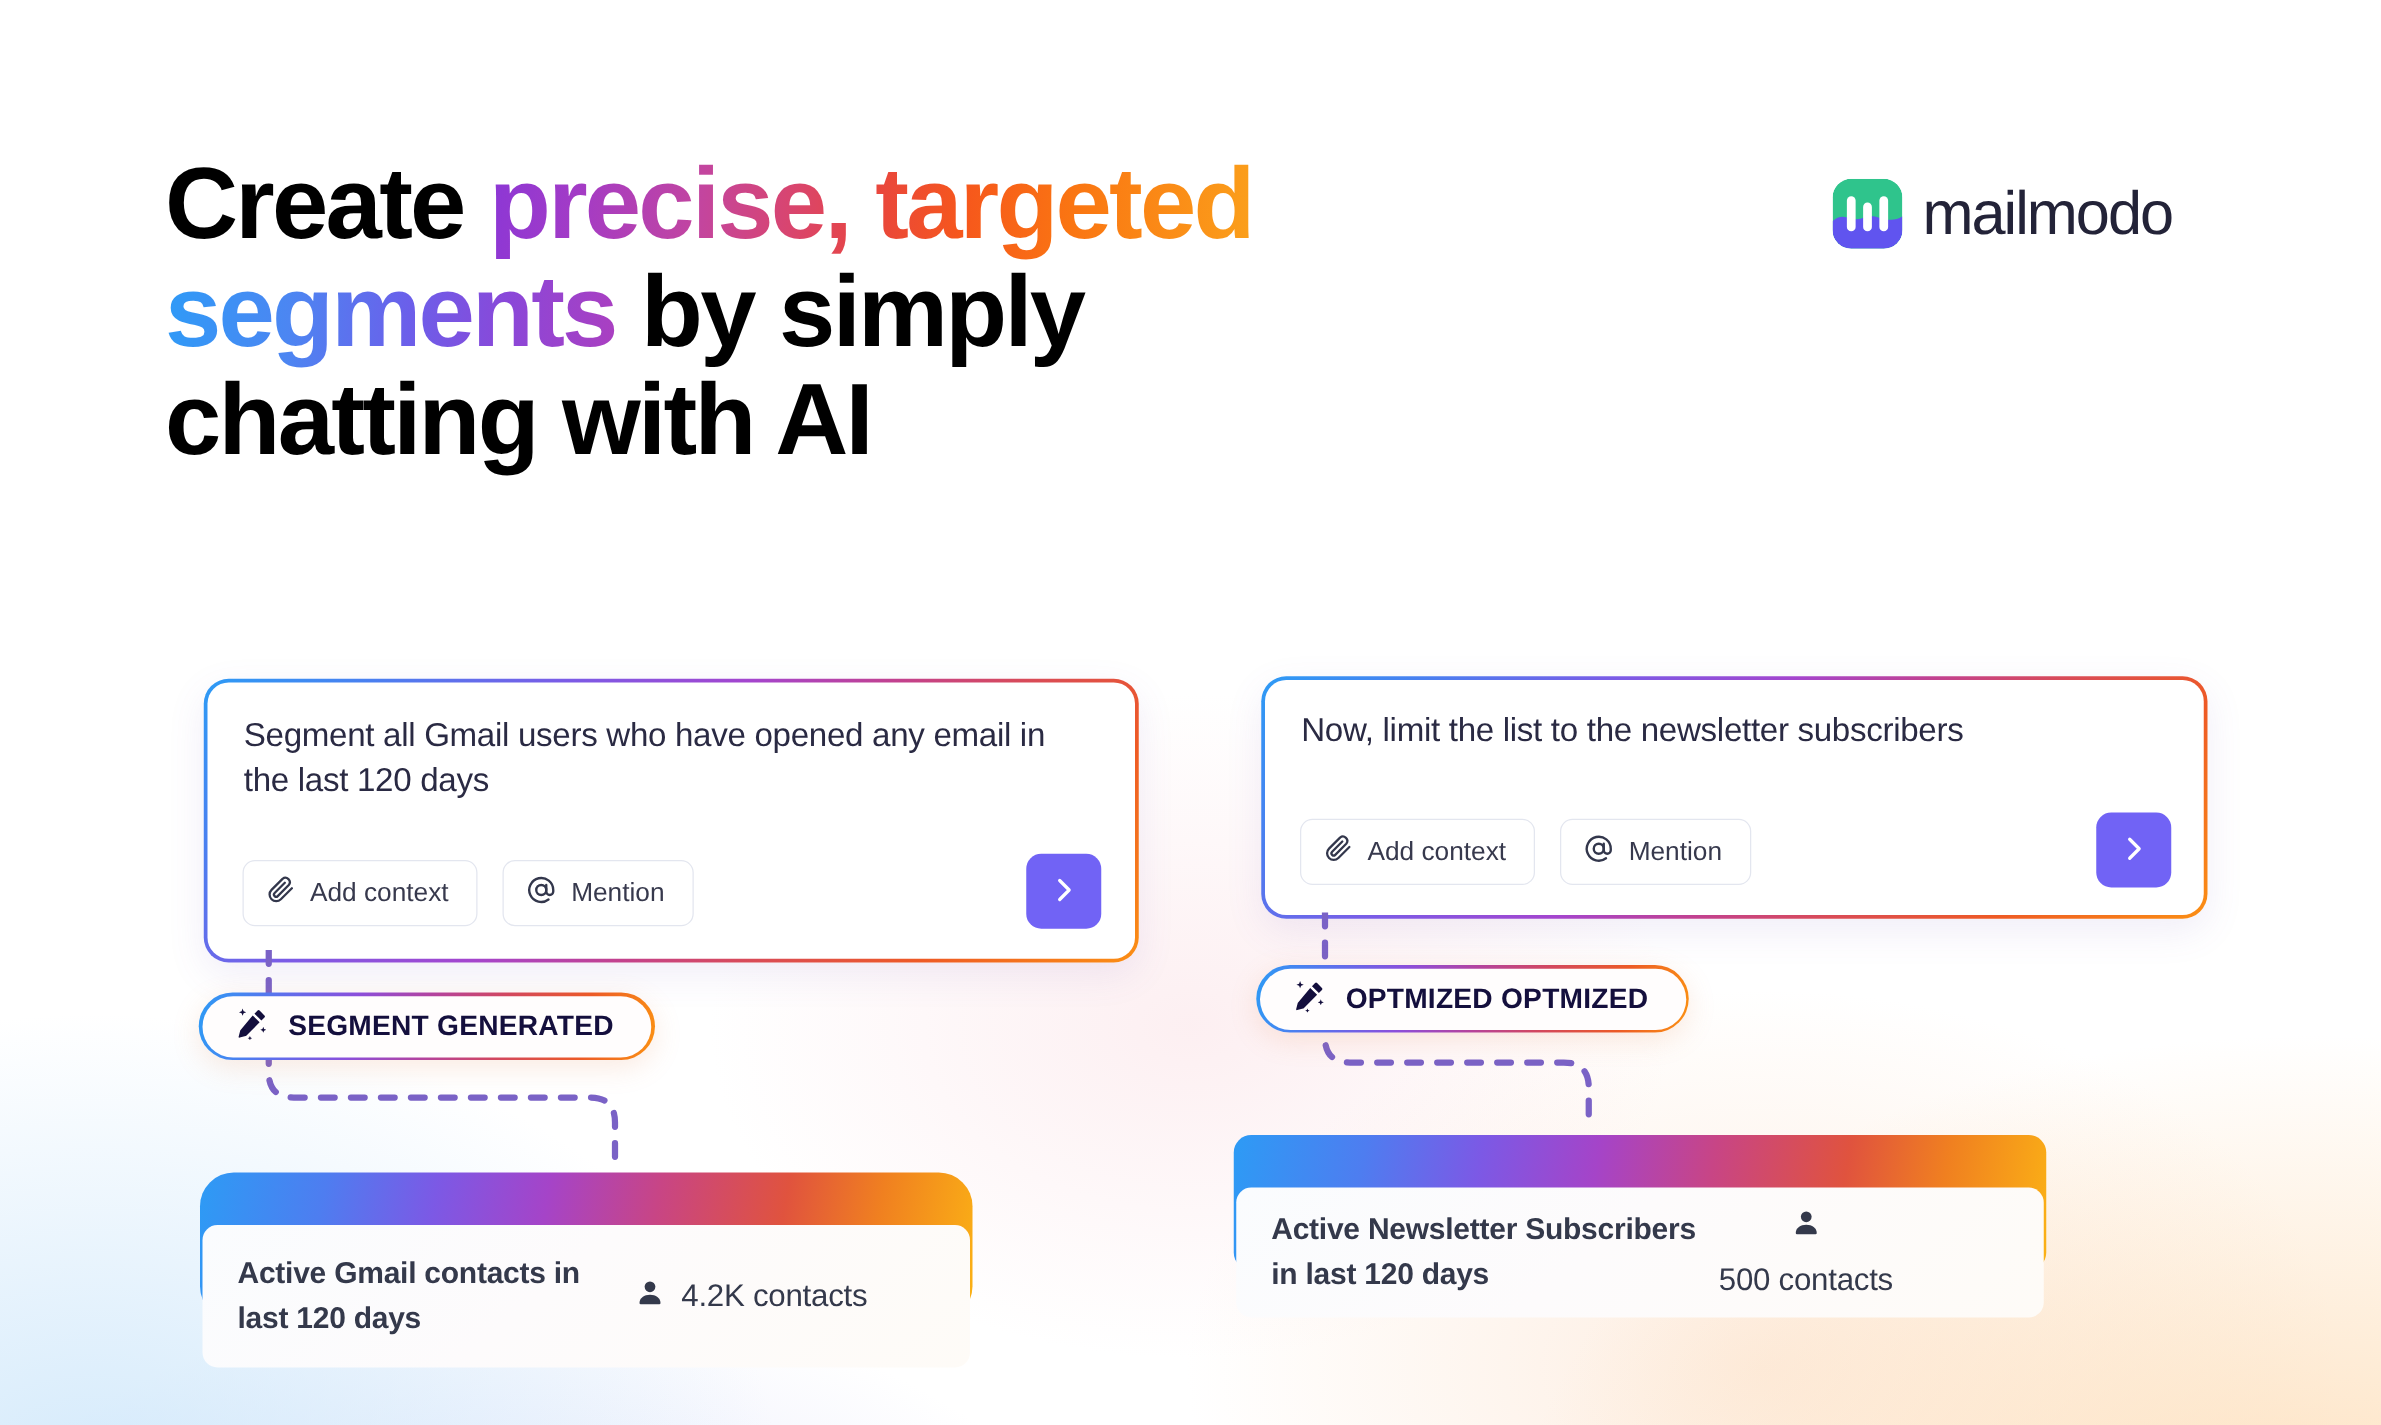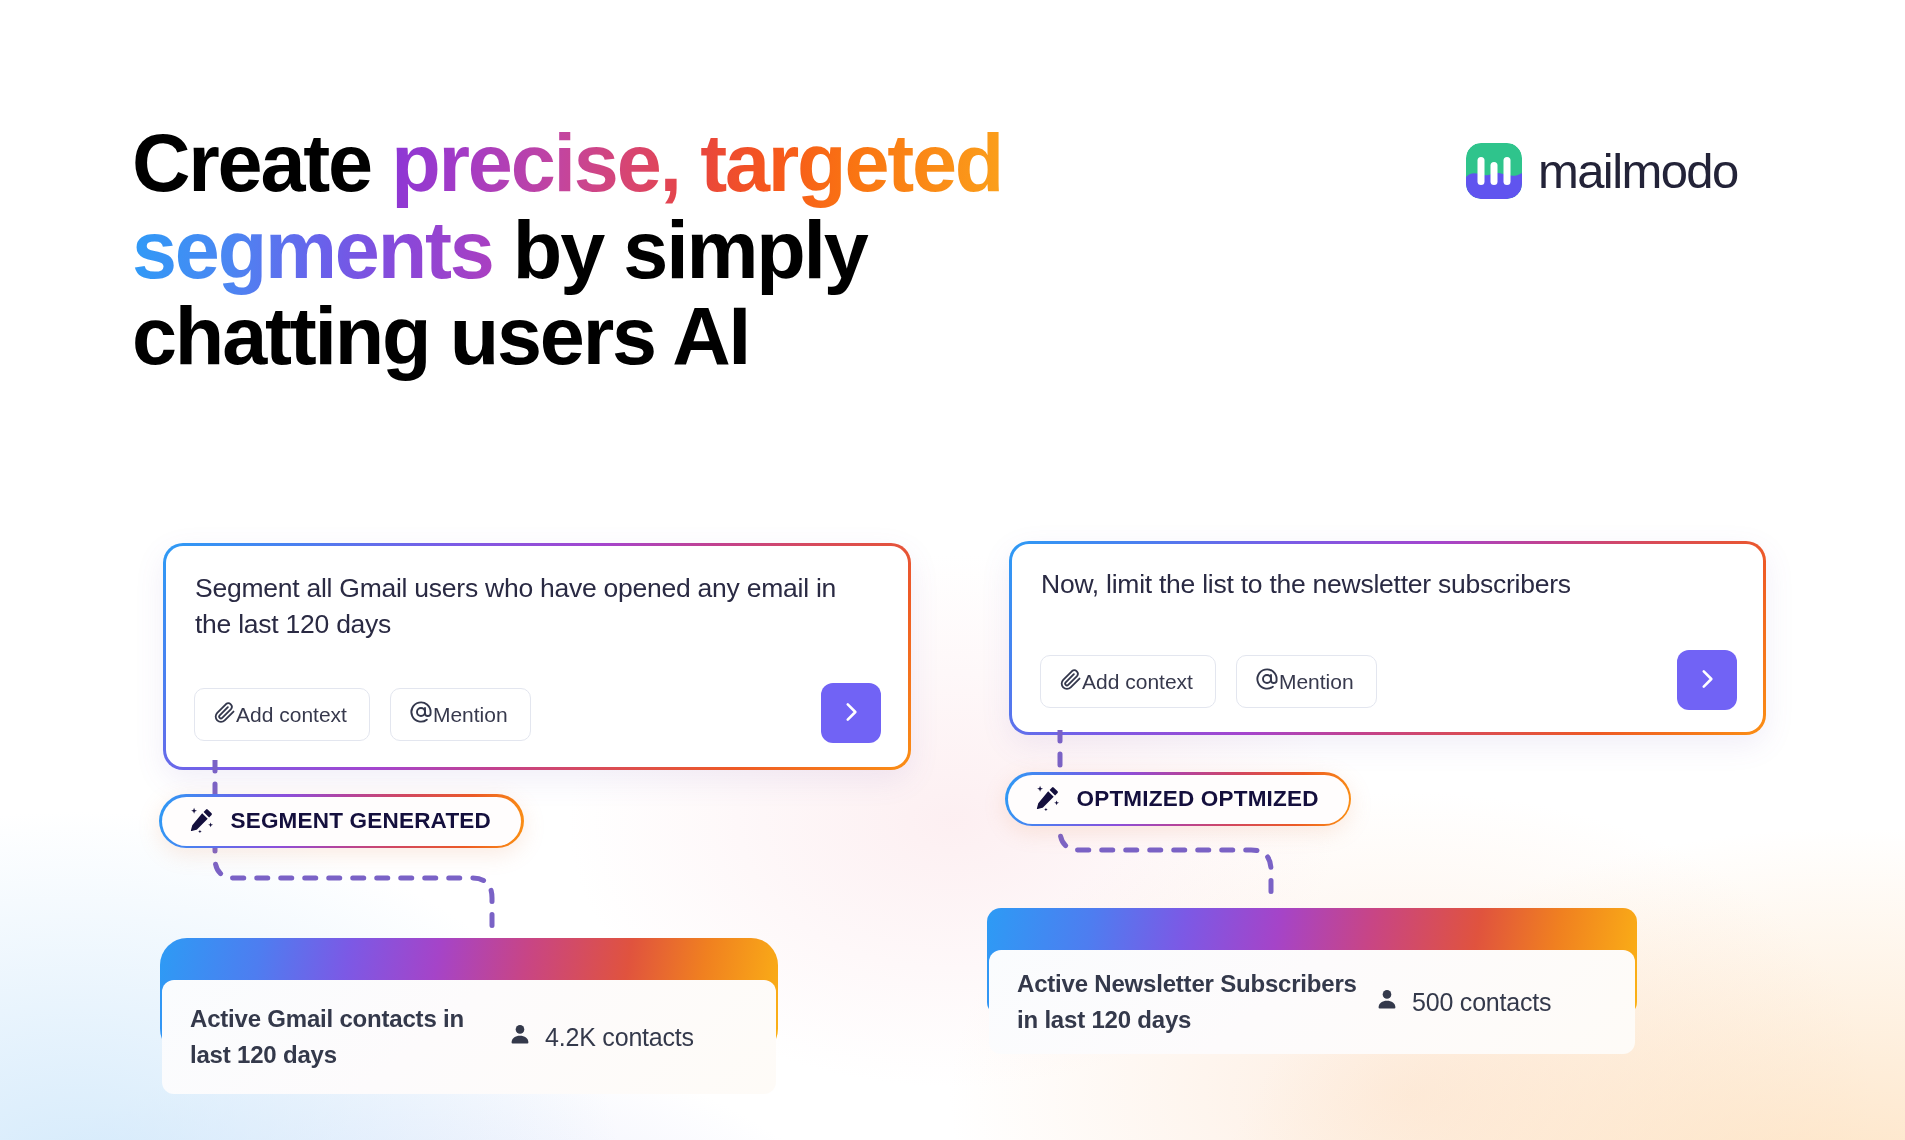--- a/index.html
+++ b/index.html
@@ -117,21 +117,21 @@
     left: 28px;
     bottom: 26px;
     display: flex;
     gap: 20px;
   }
   #prompt-card-2 .chip-row { bottom: 24px; }
 
   .chip {
     display: flex;
     align-items: center;
-    gap: 0;
+    gap: 12px;
     height: 53px;
     padding: 0 22px 0 18px;
     border: 1.4px solid #E3E6EF;
     border-radius: 10px;
     background: #fff;
     font-size: 21px;
     color: #37394D;
     white-space: nowrap;
   }
   .chip svg { flex: none; }
@@ -214,36 +214,36 @@
   .rcount {
     display: flex;
     align-items: center;
     gap: 13px;
     font-size: 25px;
     color: #34394B;
     letter-spacing: -0.2px;
     white-space: nowrap;
   }
   #result-card-1 .rcount { margin-left: 18px; }
-  #result-card-2 .rcount { margin-left: 8px; }
+  #result-card-2 .rcount { margin-left: 8px; flex-direction: column; }
 
   
   .connector { position: absolute; pointer-events: none; }
   #conn-left  { left: 210px; top: 760px;  width: 340px; height: 200px; }
   #conn-right { left: 1055px; top: 730px; width: 270px; height: 200px; }
 </style>
 </head>
 <body>
 
 <div class="stage">
 
   <h1 class="headline">
     <span class="ln"><span>Create </span><span class="grad-a">precise, targeted</span></span>
     <span class="ln"><span class="grad-b">segments</span><span> by simply</span></span>
-    <span class="ln">chatting users AI</span>
+    <span class="ln">chatting with AI</span>
   </h1>
 
   <div class="logo">
     <span class="logo-mark">
       <svg viewBox="0 0 56 56" width="56" height="56">
         <defs>
             <clipPath id="lm">
               <rect x="0" y="0" width="56" height="56" rx="15"></rect>
             </clipPath>
           </defs>

